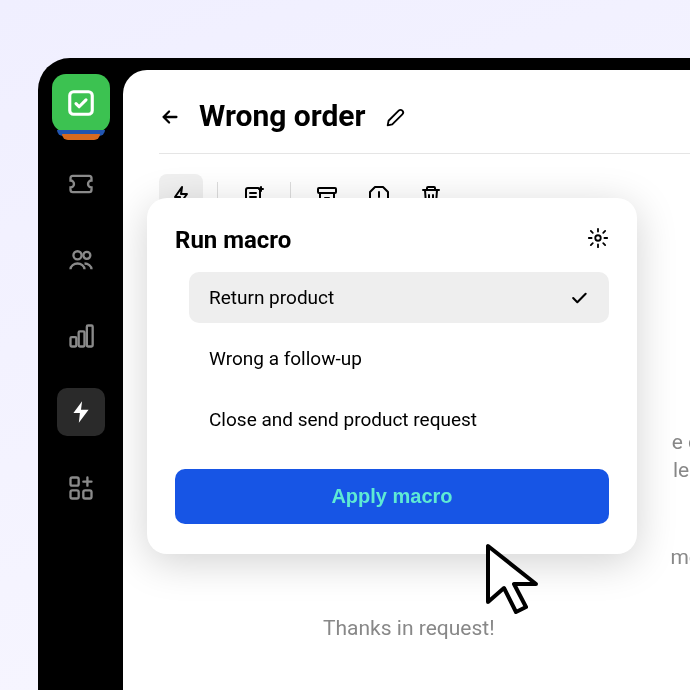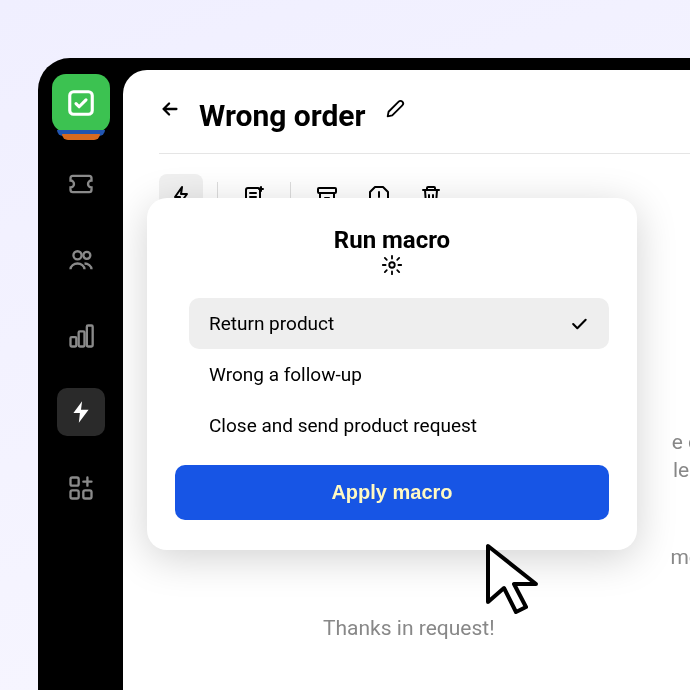--- a/index.html
+++ b/index.html
@@ -77,21 +77,21 @@
     .content {
       flex: 1;
       background: #fff;
       border-radius: 24px 0 0 0;
       margin-top: 12px;
       padding: 28px 0 0 36px;
       position: relative;
     }
     .header {
       display: flex;
-      align-items: flex-start;
+      align-items: flex-end;
       gap: 18px;
       padding-bottom: 20px;
       border-bottom: 1px solid #e5e5e5;
       padding-right: 20px;
     }
     .back-arrow {
       font-size: 22px;
       font-weight: bold;
       cursor: pointer;
     }
@@ -134,44 +134,44 @@
       background: #fff;
       border-radius: 20px;
       box-shadow: 0 8px 40px rgba(0,0,0,0.18);
       padding: 28px 28px 30px 28px;
     }
     .macro-header {
       display: flex;
       align-items: center;
       justify-content: space-between;
       margin-bottom: 18px;
-      flex-direction: column;
     }
     .macro-title {
       font-size: 24px;
       font-weight: 700;
     }
     .macro-option {
       padding: 14px 20px;
       font-size: 19px;
       border-radius: 10px;
+      margin-bottom: 10px;
       margin-left: 14px;
       cursor: pointer;
       display: flex;
       justify-content: space-between;
       align-items: center;
     }
     .macro-option.selected {
       background: #eeeeee;
     }
     .apply-btn {
       width: 100%;
       padding: 16px;
       background: #1755e5;
-      color: #fef9c3;
+      color: #5eead4;
       border: none;
       border-radius: 10px;
       font-size: 20px;
       font-weight: 600;
       cursor: pointer;
       margin-top: 14px;
       text-align: center;
     }
     .bg-text {
       position: absolute;

